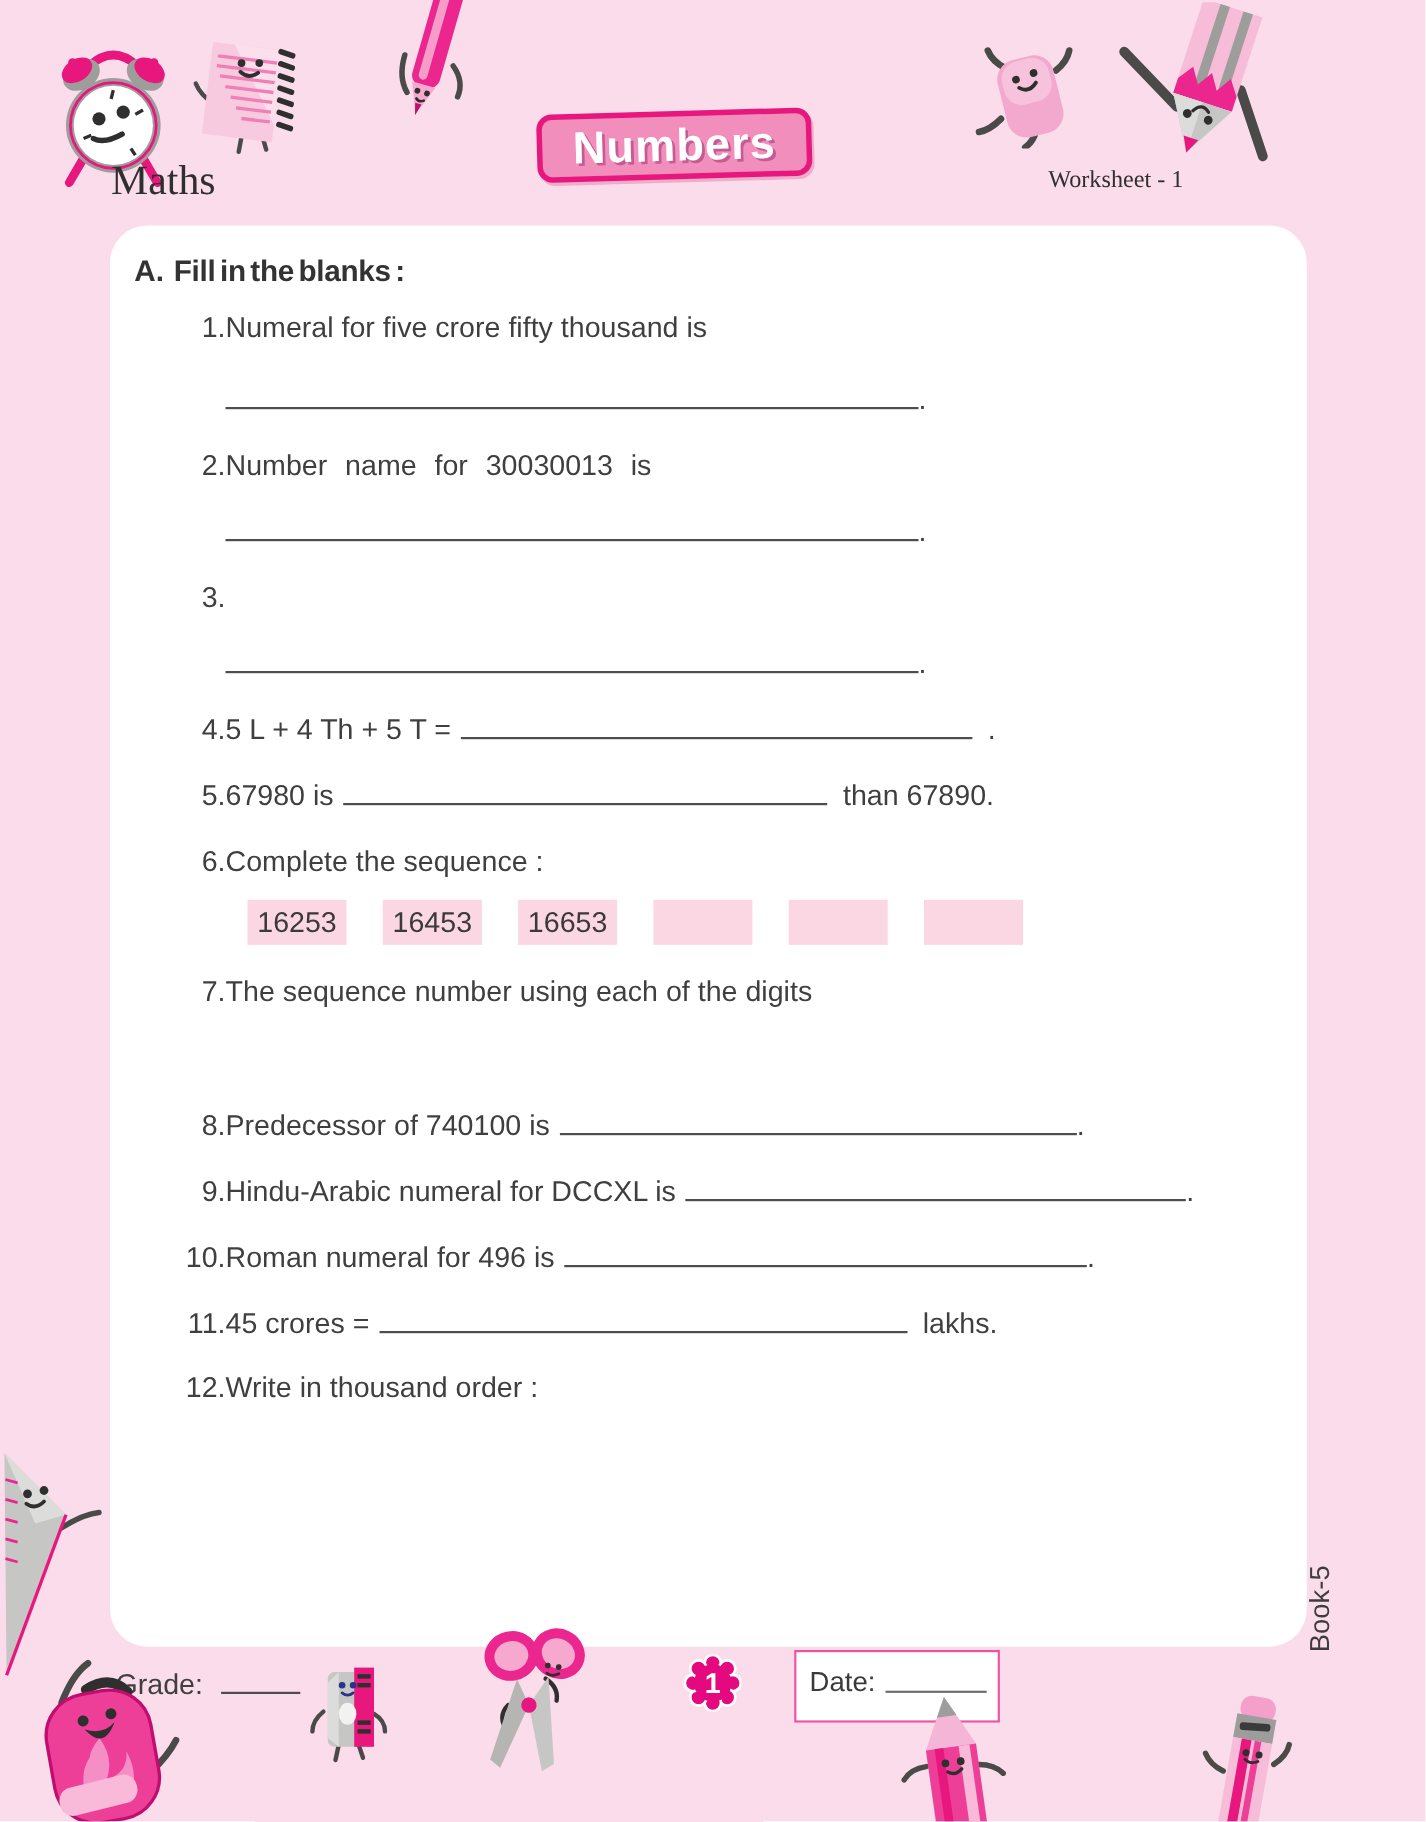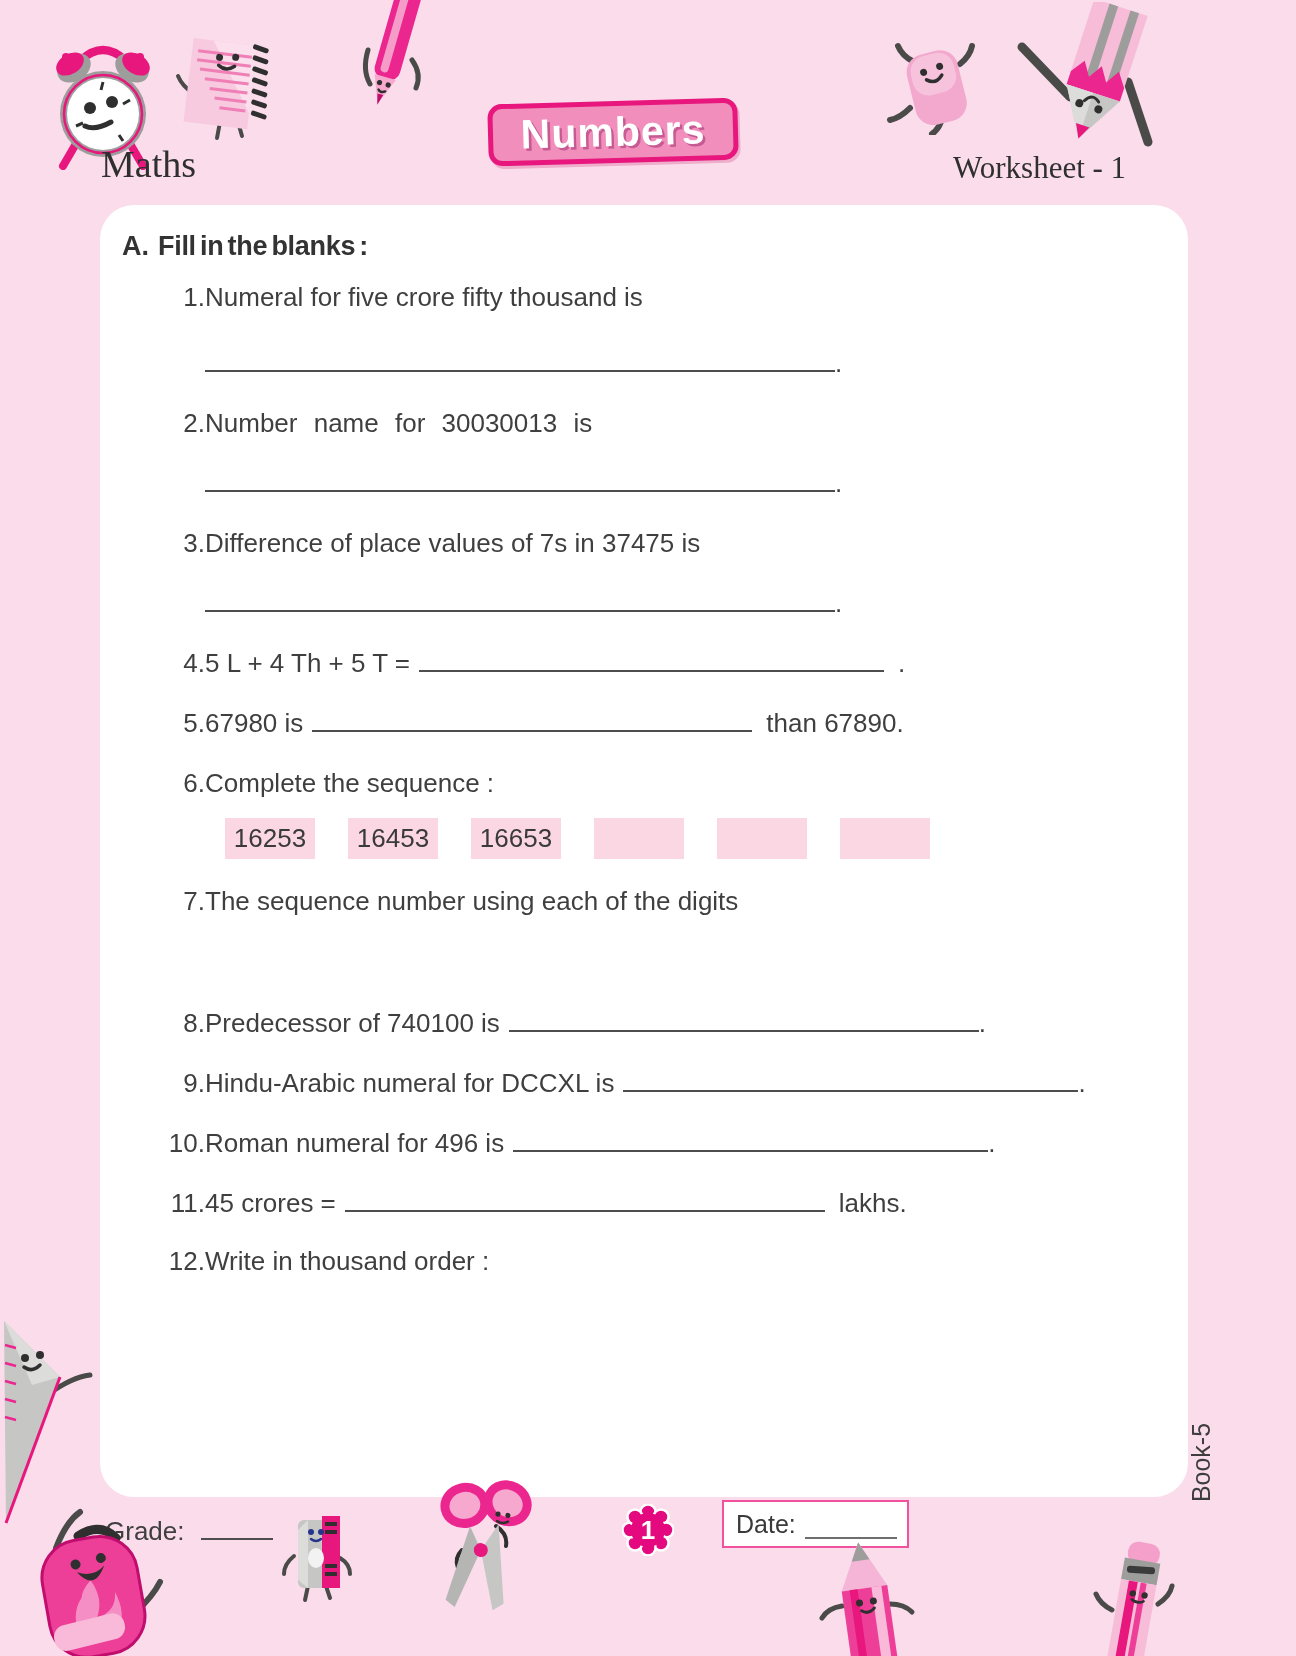--- a/index.html
+++ b/index.html
@@ -20,21 +20,21 @@
     transform:rotate(-1.6deg);
     display:flex; align-items:center; justify-content:center;
     box-shadow:2px 3px 0 rgba(200,30,110,.25);
   }
   .title-badge .badge-text {
     font-size:41px; font-weight:bold; color:#fff; letter-spacing:1px;
     text-shadow:2.5px 2.5px 0 #c65a92;
   }
   .worksheet-label {
     position:absolute; left:953px; top:150px;
-    font-family:"Liberation Serif", serif; font-size:31px; color:#2f2f2f;
+    font-family:"Liberation Serif", serif; font-size:22px; color:#2f2f2f;
   }
   
   .card {
     position:absolute; left:100px; top:205px; width:1088px; height:1292px;
     background:#ffffff; border-radius:34px;
   }
   .heading { position:absolute; left:22px; top:26px; display:flex; font-size:27px; font-weight:bold; color:#333; }
   .heading .hlabel { width:36px; }
   .heading .htext { letter-spacing:-0.3px; word-spacing:-3px; }
   .qrow {
@@ -66,22 +66,22 @@
   }
   
   .grade { position:absolute; left:105px; top:1516px; font-size:26px; }
   .grade .blank { height:20px; }
   .page-badge { position:absolute; left:622px; top:1504px; width:52px; height:52px; }
   .page-badge .num {
     position:absolute; left:0; top:11px; width:52px; text-align:center;
     color:#fff; font-size:26px; font-weight:bold;
   }
   .field-box {
-    position:absolute; top:1500px; height:48px; background:#fff;
-    border:2px solid #f0529f; display:flex; align-items:flex-end;
+    position:absolute; top:1500px; height:66px; background:#fff;
+    border:2px solid #f0529f; display:flex; align-items:center;
     padding:0 10px 7px 12px; font-size:25px; color:#3a3a3a;
   }
   .field-box .blank { border-bottom-color:#6e6e6e; height:18px; }
   .date-box { left:722px; width:187px; }
   .sign-box { left:914px; width:216px; }
   .book-label {
     position:absolute; left:1156px; top:1448px; width:90px; text-align:center;
     font-size:25px; color:#3d3d3d; transform:rotate(-90deg);
   }
   
@@ -226,21 +226,20 @@
       <span class="qnum">2.</span>
       <span class="qbody wide-words">Number name for 30030013 is</span>
     </div>
     <div class="qrow" style="top:262px">
       <span class="qnum"></span>
       <span class="qbody"><span class="blank" style="width:630px"></span><span>.</span></span>
     </div>
 
     <div class="qrow" style="top:322px">
       <span class="qnum">3.</span>
-      <span class="qbody">Difference of place values of 7s in 37475 is</span>
     </div>
     <div class="qrow" style="top:382px">
       <span class="qnum"></span>
       <span class="qbody"><span class="blank" style="width:630px"></span><span>.</span></span>
     </div>
 
     <div class="qrow" style="top:442px">
       <span class="qnum">4.</span>
       <span class="qbody"><span>5 L + 4 Th + 5 T =</span><span class="blank ml" style="width:465px"></span><span class="suffix">.</span></span>
     </div>

